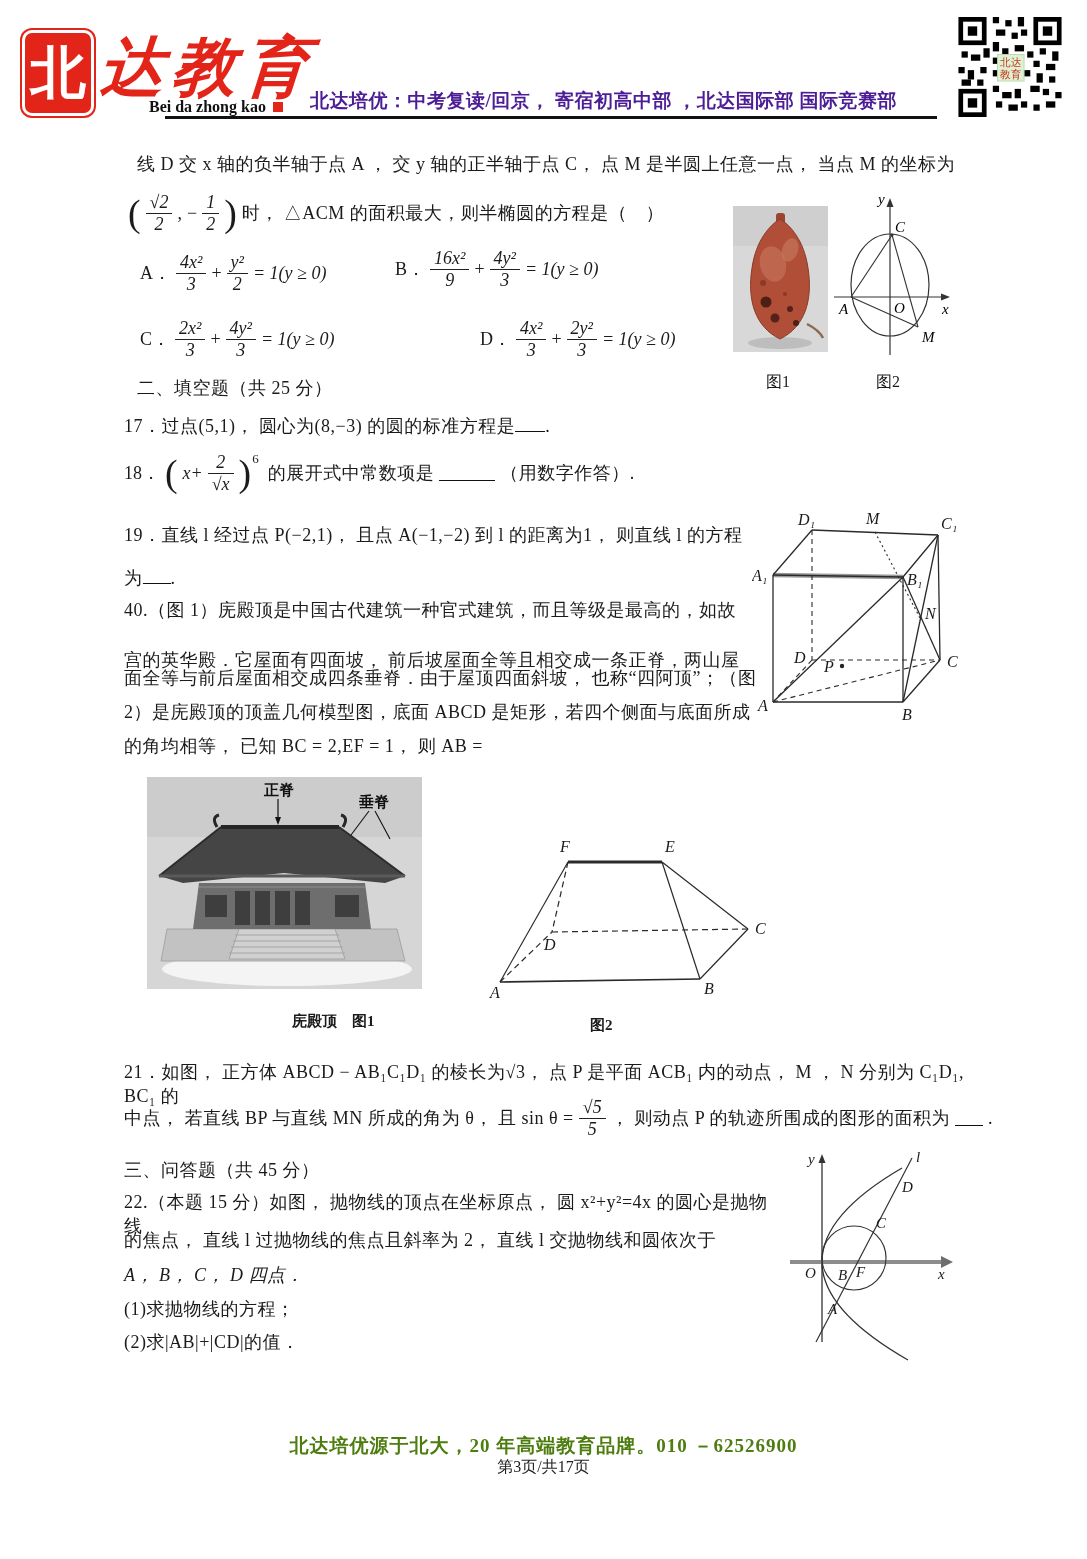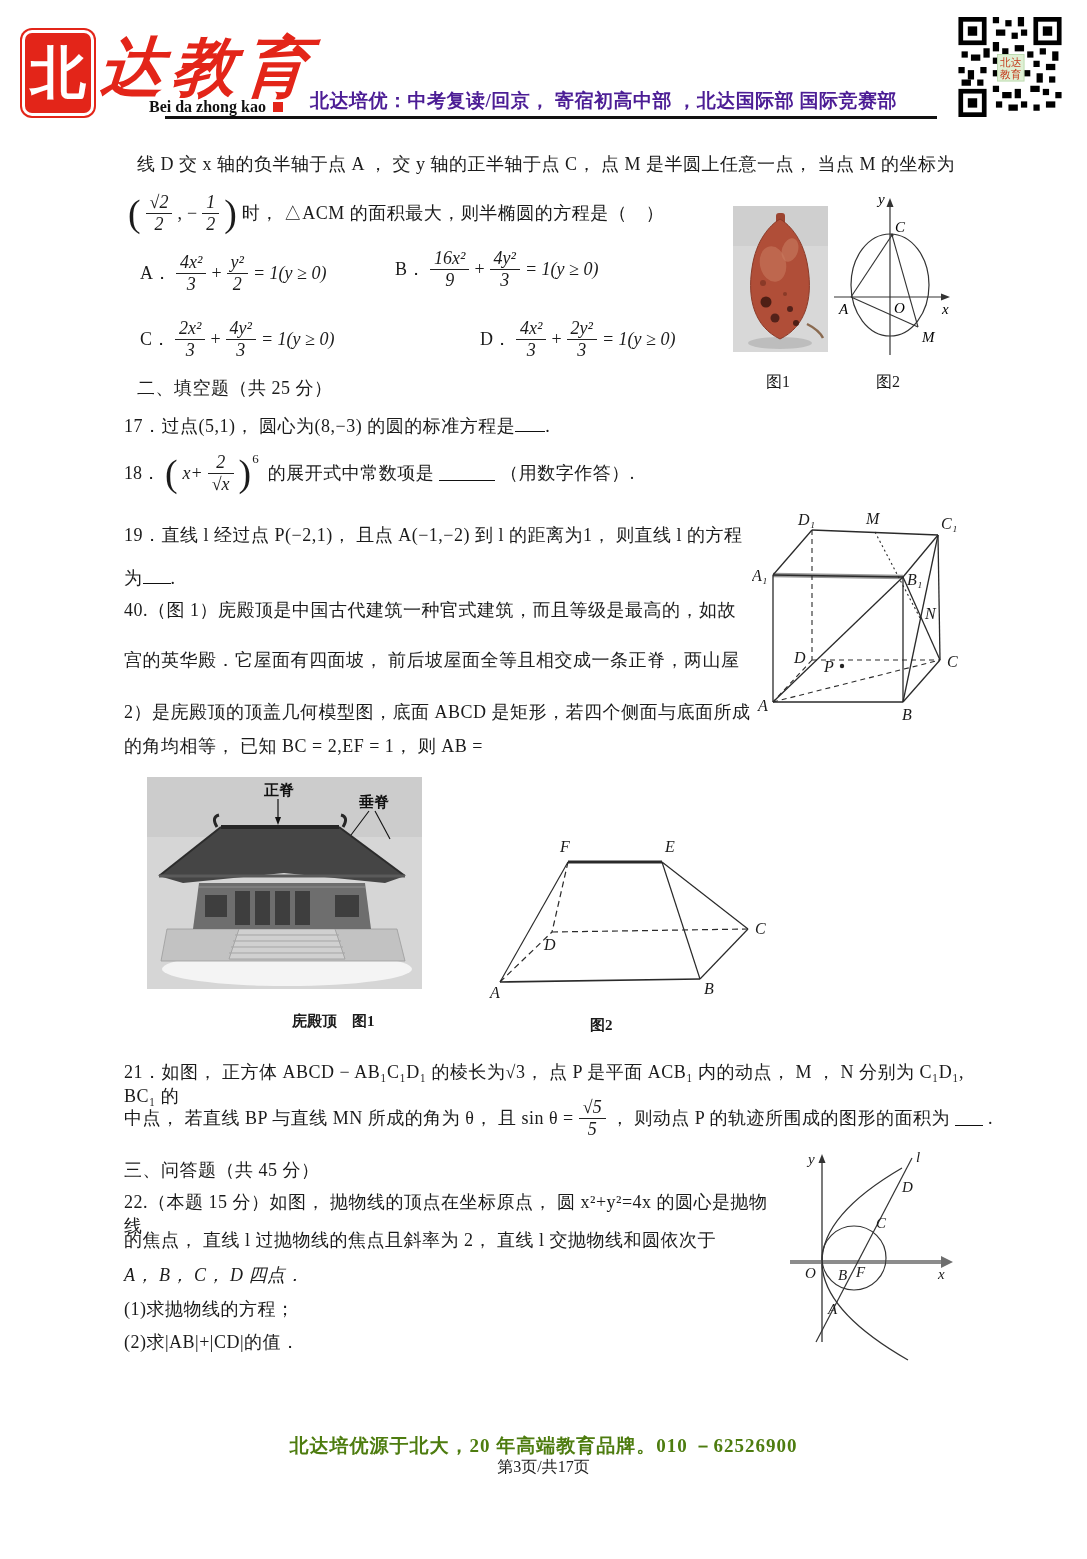--- a/index.html
+++ b/index.html
@@ -283,20 +283,21 @@
         <text x="72" y="175">P</text>
         <text x="195" y="170">C</text>
         <text x="6" y="214">A</text>
         <text x="150" y="223">B</text>
       </g>
     </svg>
   </div>
 
   <div class="abs cjk" style="left:124px;top:598px;width:660px;">40.（图 1）庑殿顶是中国古代建筑一种官式建筑，而且等级是最高的，如故</div>
   <div class="abs cjk" style="left:124px;top:648px;width:660px;">宫的英华殿．它屋面有四面坡， 前后坡屋面全等且相交成一条正脊，两山屋</div>
+  <div class="abs cjk" style="left:124px;top:666px;width:660px;">面全等与前后屋面相交成四条垂脊．由于屋顶四面斜坡， 也称“四阿顶”；（图</div>
   <div class="abs cjk" style="left:124px;top:700px;width:660px;">2）是庑殿顶的顶盖几何模型图，底面 ABCD 是矩形，若四个侧面与底面所成</div>
   <div class="abs cjk" style="left:124px;top:734px;width:660px;">的角均相等， 已知 BC = 2,EF = 1， 则 AB =</div>
 
   <div class="abs" style="left:147px;top:777px;">
     <svg width="275" height="212" viewBox="0 0 275 212">
       <rect width="275" height="212" fill="#d6d6d6"></rect>
       <rect width="275" height="60" fill="#cccccc"></rect>
       <ellipse cx="140" cy="192" rx="125" ry="17" fill="#f4f4f4"></ellipse>
       <polygon points="20,152 250,152 258,184 14,184" fill="#c2c2c2" stroke="#9c9c9c" stroke-width="0.8"></polygon>
       <polygon points="92,152 188,152 198,182 82,182" fill="#d0d0d0" stroke="#9c9c9c" stroke-width="0.8"></polygon>

